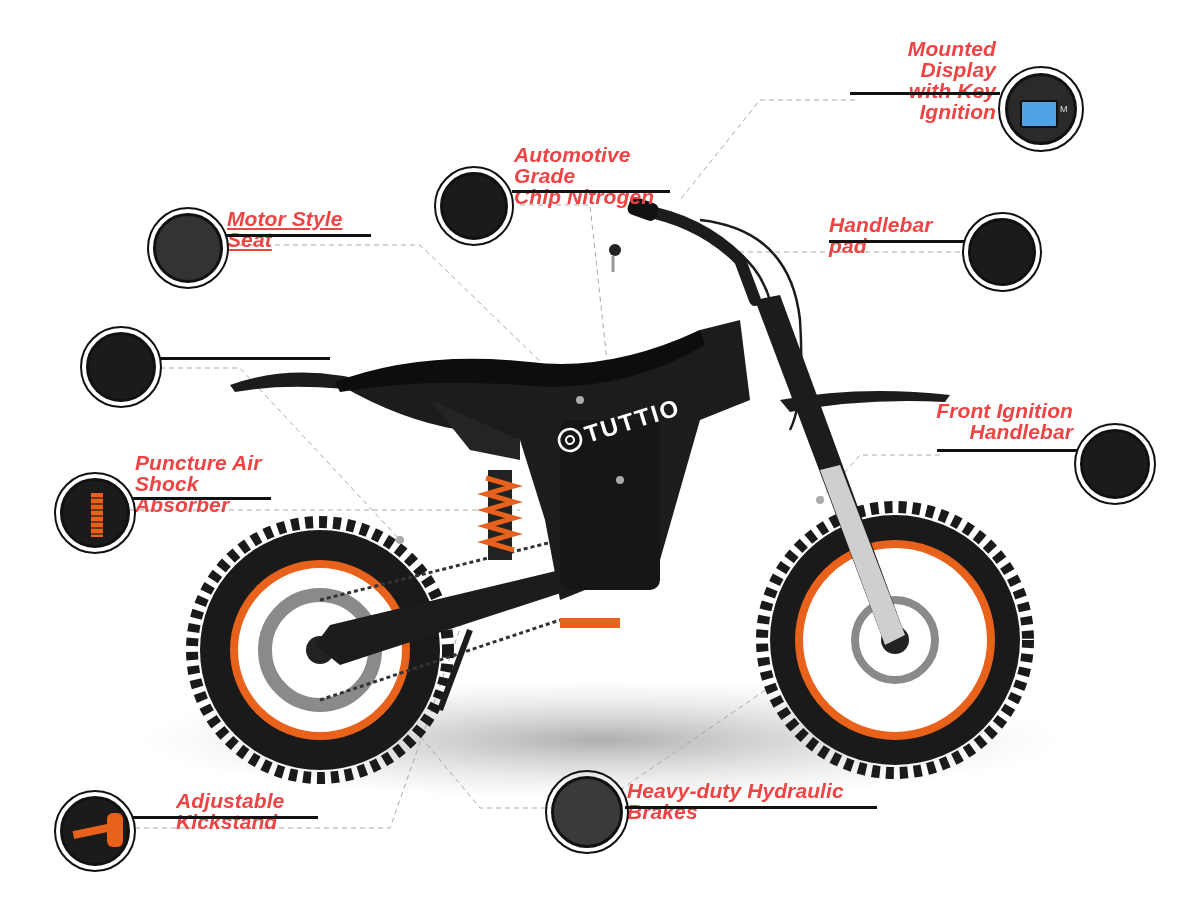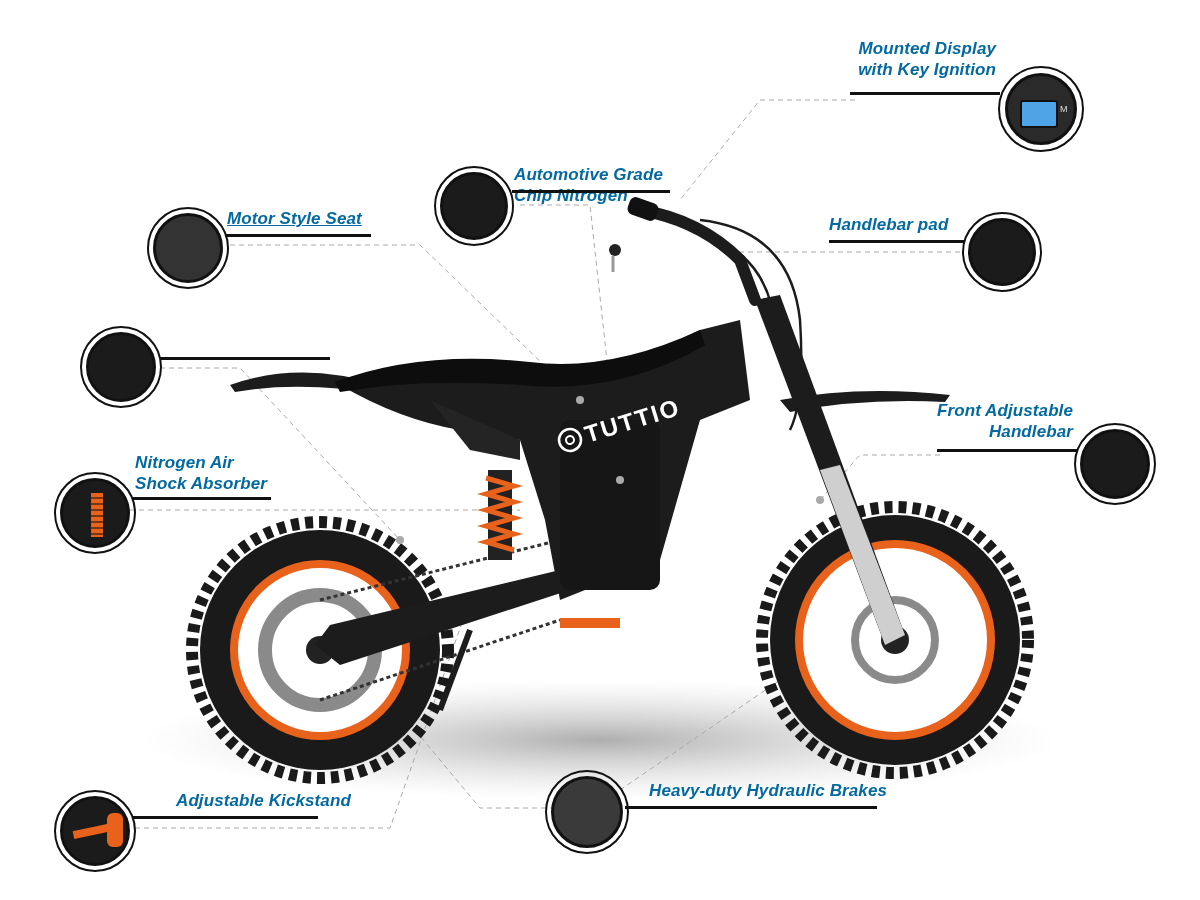--- a/index.html
+++ b/index.html
@@ -1,18 +1,18 @@
 <!DOCTYPE html>
 <html><head>
 <meta charset="utf-8">
 <style>
   html,body{margin:0;padding:0;background:#ffffff;}
   body{width:1200px;height:900px;position:relative;overflow:hidden;font-family:"Liberation Sans",sans-serif;}
   .stage{position:absolute;left:0;top:0;width:1200px;height:900px;}
-  .label{position:absolute;font-family:"Liberation Sans",sans-serif;font-weight:700;font-style:italic;color:#0369a1;font-size:17px;line-height:21px;letter-spacing:0.1px;}
+  .label{position:absolute;font-family:"Liberation Sans",sans-serif;font-weight:700;font-style:italic;color:#ef4444;font-size:21px;line-height:21px;letter-spacing:0.1px;}
   .label.right{text-align:right;}
   .uline{position:absolute;height:3px;background:#111;}
   .thumb{position:absolute;border-radius:50%;}
   .thumb .ring{position:absolute;inset:0;border-radius:50%;border:2.5px solid #111;box-sizing:border-box;}
   .thumb .inner{position:absolute;border-radius:50%;overflow:hidden;background:#1b1b1b;border:3px solid #111;box-sizing:border-box;}
   svg{position:absolute;left:0;top:0;}
 </style>
 </head>
 <body>
 
@@ -120,21 +120,21 @@
   </div>
   <div class="uline" style="left:850px;top:92px;width:150px;"></div>
   <div class="thumb" style="left:998px;top:66px;width:86px;height:86px;">
     <div class="ring"></div>
     <div class="inner" style="left:7px;top:7px;width:72px;height:72px;background:#2a2a2a;">
       <div style="position:absolute;left:12px;top:24px;width:34px;height:24px;background:#4ea4e6;border:2px solid #111;border-radius:3px;"></div>
       <div style="position:absolute;left:52px;top:28px;color:#ddd;font-size:9px;font-family:'Liberation Sans',sans-serif;">M</div>
     </div>
   </div>
 
-  <div class="label" style="left:514px;top:144px;width:170px;margin-top:20px;">
+  <div class="label" style="left:514px;top:144px;width:170px;">
     <div>Automotive Grade</div>
     <div>Chip Nitrogen</div>
   </div>
   <div class="uline" style="left:512px;top:190px;width:158px;"></div>
   <div class="thumb" style="left:434px;top:166px;width:80px;height:80px;">
     <div class="ring"></div>
     <div class="inner" style="left:6px;top:6px;width:68px;height:68px;"></div>
   </div>
 
   <div class="label" style="left:227px;top:208px;width:160px;text-decoration:underline;">
@@ -155,31 +155,31 @@
     <div class="inner" style="left:6px;top:6px;width:68px;height:68px;"></div>
   </div>
 
   <div class="uline" style="left:160px;top:357px;width:170px;"></div>
   <div class="thumb" style="left:80px;top:326px;width:82px;height:82px;">
     <div class="ring"></div>
     <div class="inner" style="left:6px;top:6px;width:70px;height:70px;"></div>
   </div>
 
   <div class="label right" style="left:920px;top:400px;width:153px;">
-    <div>Front Adjustable</div>
+    <div>Front Ignition</div>
     <div>Handlebar</div>
   </div>
   <div class="uline" style="left:937px;top:449px;width:140px;"></div>
   <div class="thumb" style="left:1074px;top:423px;width:82px;height:82px;">
     <div class="ring"></div>
     <div class="inner" style="left:6px;top:6px;width:70px;height:70px;"></div>
   </div>
 
   <div class="label" style="left:135px;top:452px;width:160px;">
-    <div>Nitrogen Air</div>
+    <div>Puncture Air</div>
     <div>Shock Absorber</div>
   </div>
   <div class="uline" style="left:133px;top:497px;width:138px;"></div>
   <div class="thumb" style="left:54px;top:472px;width:82px;height:82px;">
     <div class="ring"></div>
     <div class="inner" style="left:6px;top:6px;width:70px;height:70px;">
       <div style="position:absolute;left:28px;top:12px;width:12px;height:44px;background:repeating-linear-gradient(180deg,#e8621c 0 4px,#7a3410 4px 6px);"></div>
     </div>
   </div>
 
@@ -188,21 +188,21 @@
   </div>
   <div class="uline" style="left:133px;top:816px;width:185px;"></div>
   <div class="thumb" style="left:54px;top:790px;width:82px;height:82px;">
     <div class="ring"></div>
     <div class="inner" style="left:6px;top:6px;width:70px;height:70px;">
       <div style="position:absolute;left:10px;top:28px;width:40px;height:8px;background:#e8621c;transform:rotate(-12deg);"></div>
       <div style="position:absolute;left:44px;top:14px;width:16px;height:34px;background:#e8621c;border-radius:6px;"></div>
     </div>
   </div>
 
-  <div class="label" style="left:627px;top:780px;width:260px;text-align:right;">
+  <div class="label" style="left:627px;top:780px;width:260px;">
     <div>Heavy-duty Hydraulic Brakes</div>
   </div>
   <div class="uline" style="left:625px;top:806px;width:252px;"></div>
   <div class="thumb" style="left:545px;top:770px;width:84px;height:84px;">
     <div class="ring"></div>
     <div class="inner" style="left:6px;top:6px;width:72px;height:72px;background:#3a3a3a;"></div>
   </div>
 
 </div>
 

